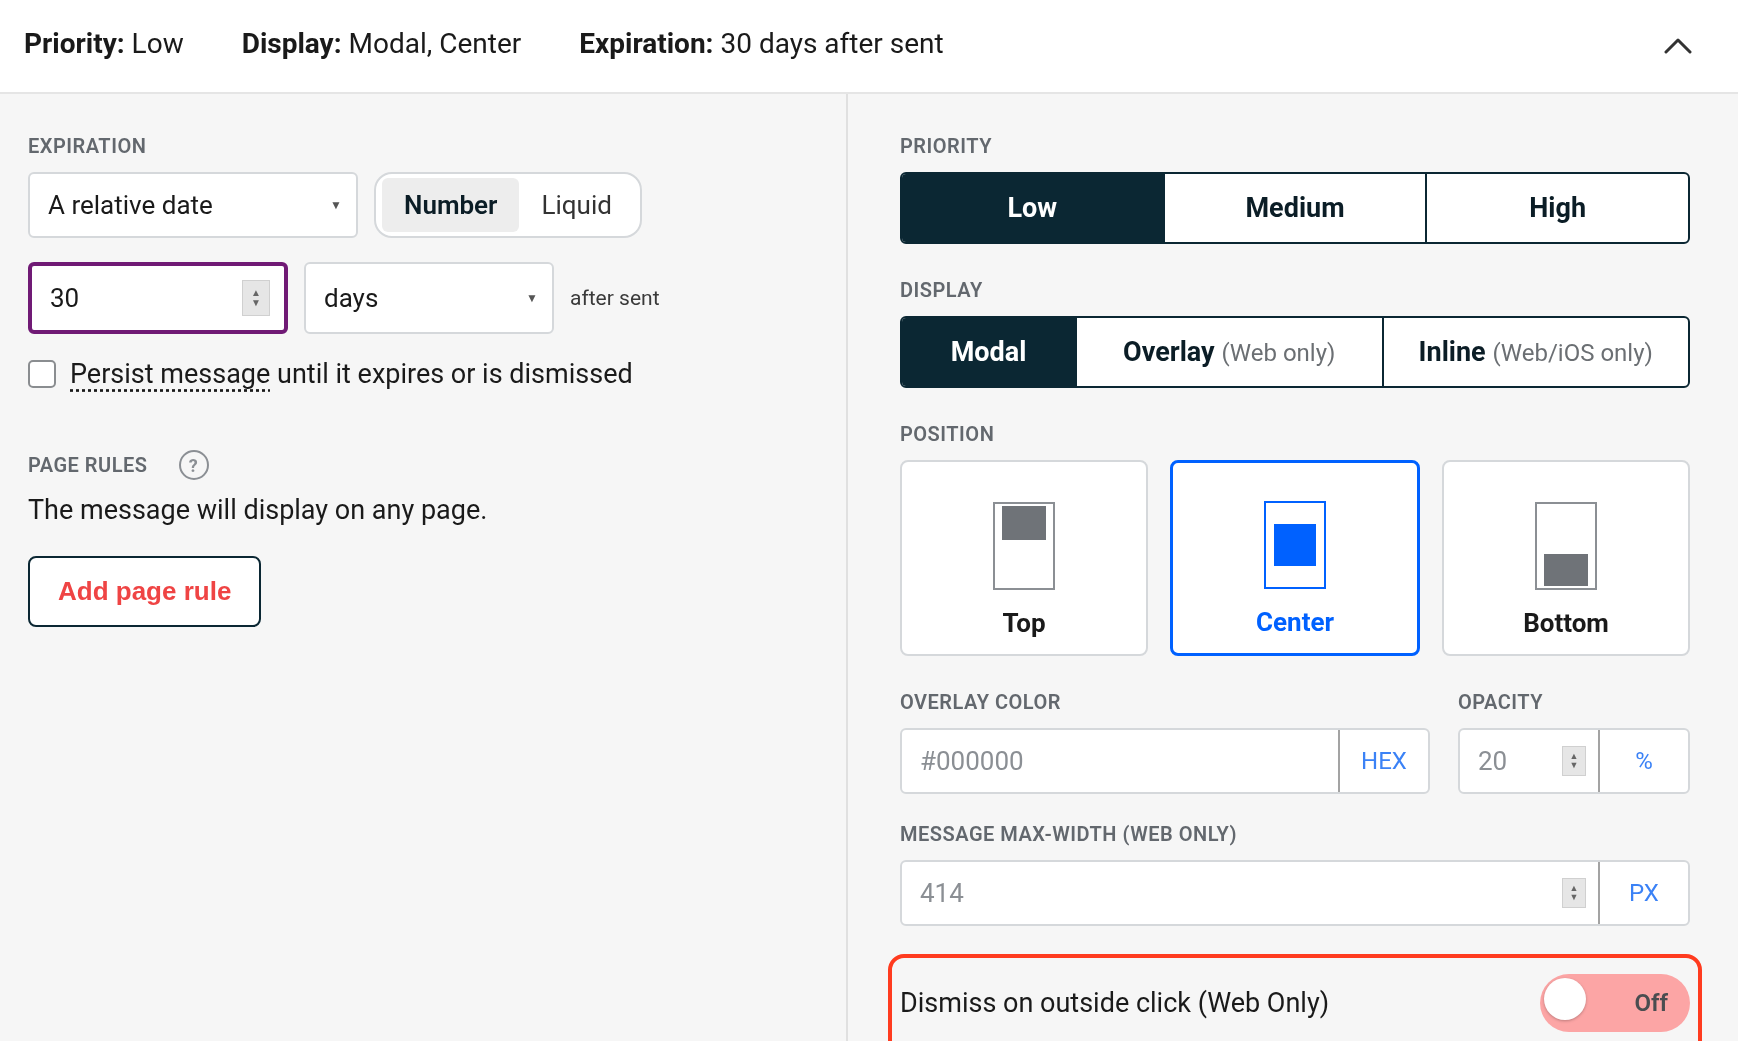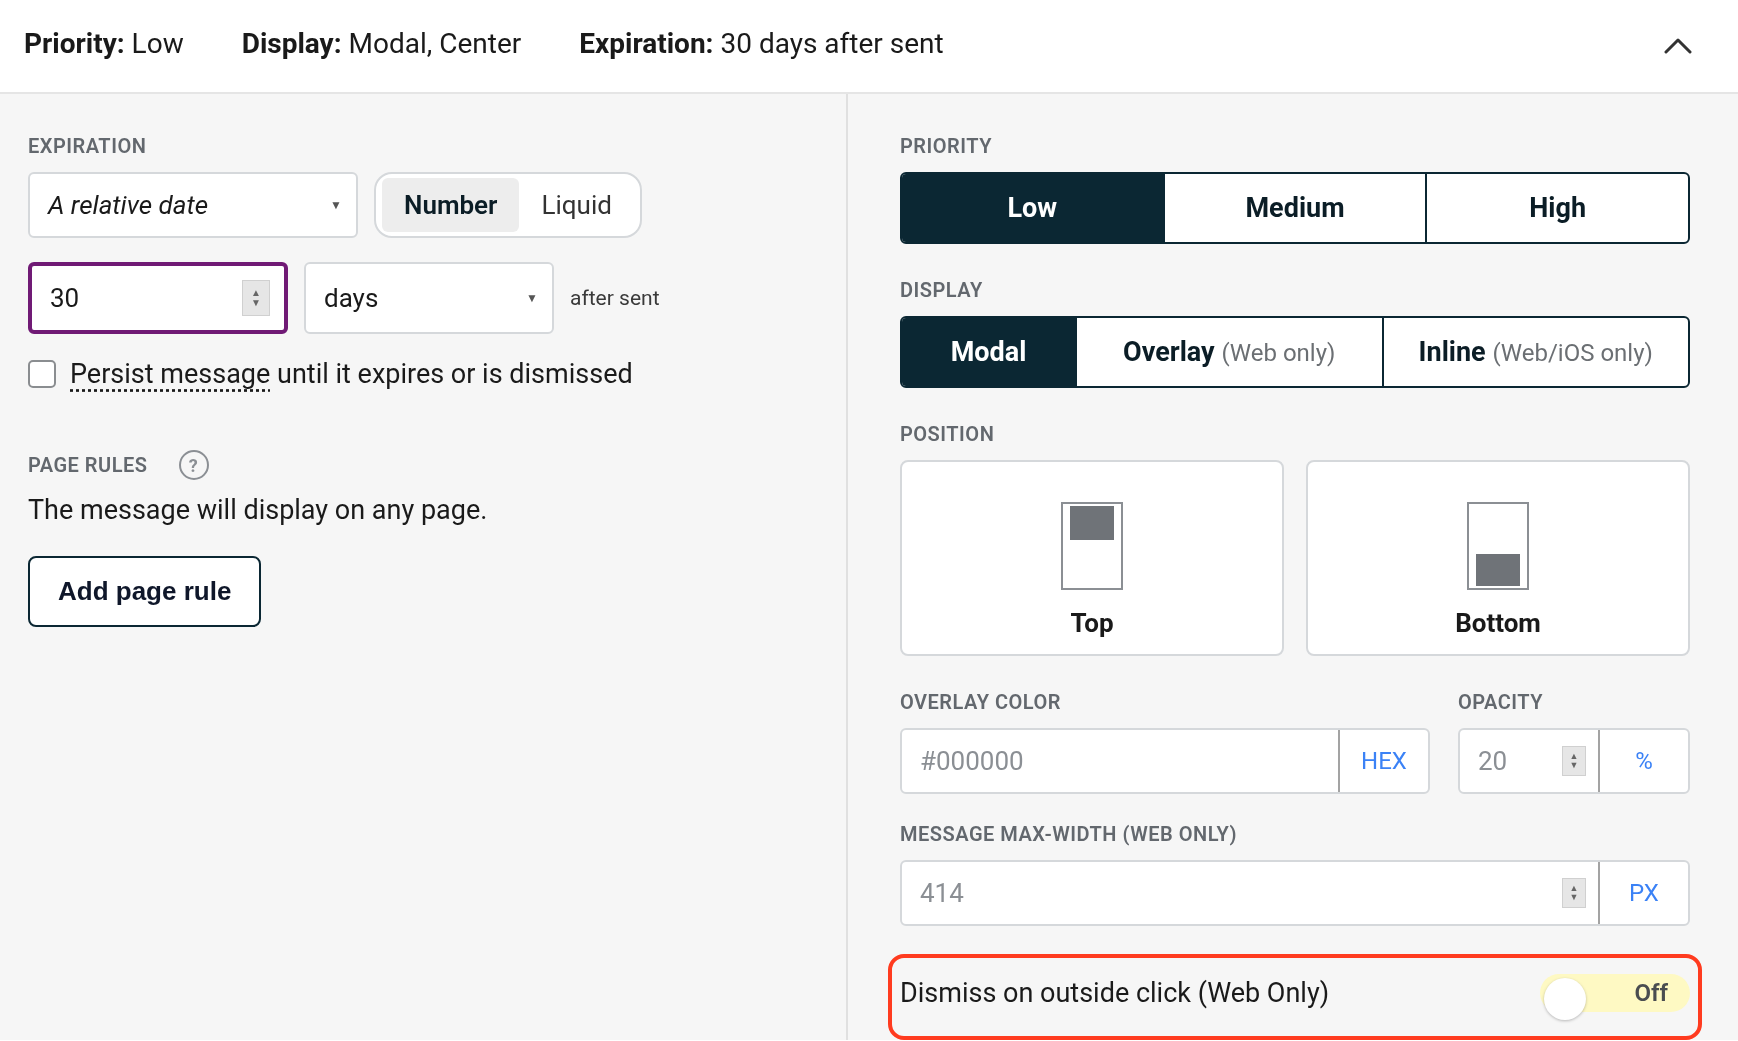--- a/index.html
+++ b/index.html
@@ -73,21 +73,21 @@
   color: #1a1a1a;
   position: relative;
   cursor: pointer;
 }
 .select .caret {
   position: absolute;
   right: 14px;
   font-size: 12px;
   color: #555;
 }
-.select.relative-date { width: 330px; font-style: italic; }
+.select.relative-date { width: 330px; }
 .seg {
   background: #fff;
   border: 2px solid #d5d8db;
   border-radius: 18px;
   height: 66px;
   display: inline-flex;
   align-items: center;
   padding: 6px;
   gap: 0;
 }
@@ -134,21 +134,21 @@
 }
 .persist-text .underlined { text-decoration: underline; text-decoration-style: dotted; text-underline-offset: 6px;}
 .page-rules-desc { font-size: 27px; color: #1a1a1a; margin-bottom: 30px; }
 .add-rule-btn {
   background: #fff;
   border: 2px solid #0b2733;
   border-radius: 8px;
   padding: 18px 28px;
   font-size: 26px;
   font-weight: 700;
-  color: #0f172a;
+  color: #ef4444;
   cursor: pointer;
 }
 .seg-full {
   display: flex;
   width: 100%;
   border: 2px solid #0b2733;
   border-radius: 6px;
   overflow: hidden;
   margin-bottom: 34px;
   background: #fff;
@@ -244,22 +244,22 @@
   display: flex;
   align-items: center;
   justify-content: space-between;
   padding: 16px 8px 24px 8px;
   border: 4px solid #ff3b1f;
   border-radius: 16px;
   margin: 0 -12px;
 }
 .dismiss-row .txt { font-size: 27px; color: #1a1a1a; }
 .toggle {
-  width: 150px; height: 38px;
-  background: #fef9c3;
+  width: 150px; height: 58px;
+  background: #fca5a5;
   border-radius: 30px;
   position: relative;
   cursor: pointer;
   display: flex; align-items: center;
   justify-content: flex-end;
   padding-right: 22px;
 }
 .toggle .knob {
   position: absolute; left: 4px; top: 4px;
   width: 42px; height: 42px;
@@ -359,20 +359,26 @@
       </div>
     </div>
 
     <div class="section-label">POSITION</div>
     <div class="position-row">
       <div class="pos-card">
         <div class="pos-icon top">
             <div class="block"></div>
           </div>
         <div class="pos-label">Top</div>
+      </div>
+      <div class="pos-card selected">
+        <div class="pos-icon center">
+            <div class="block"></div>
+          </div>
+        <div class="pos-label">Center</div>
       </div>
       <div class="pos-card">
         <div class="pos-icon bottom">
             <div class="block"></div>
           </div>
         <div class="pos-label">Bottom</div>
       </div>
     </div>
 
     <div class="input-group-row">

